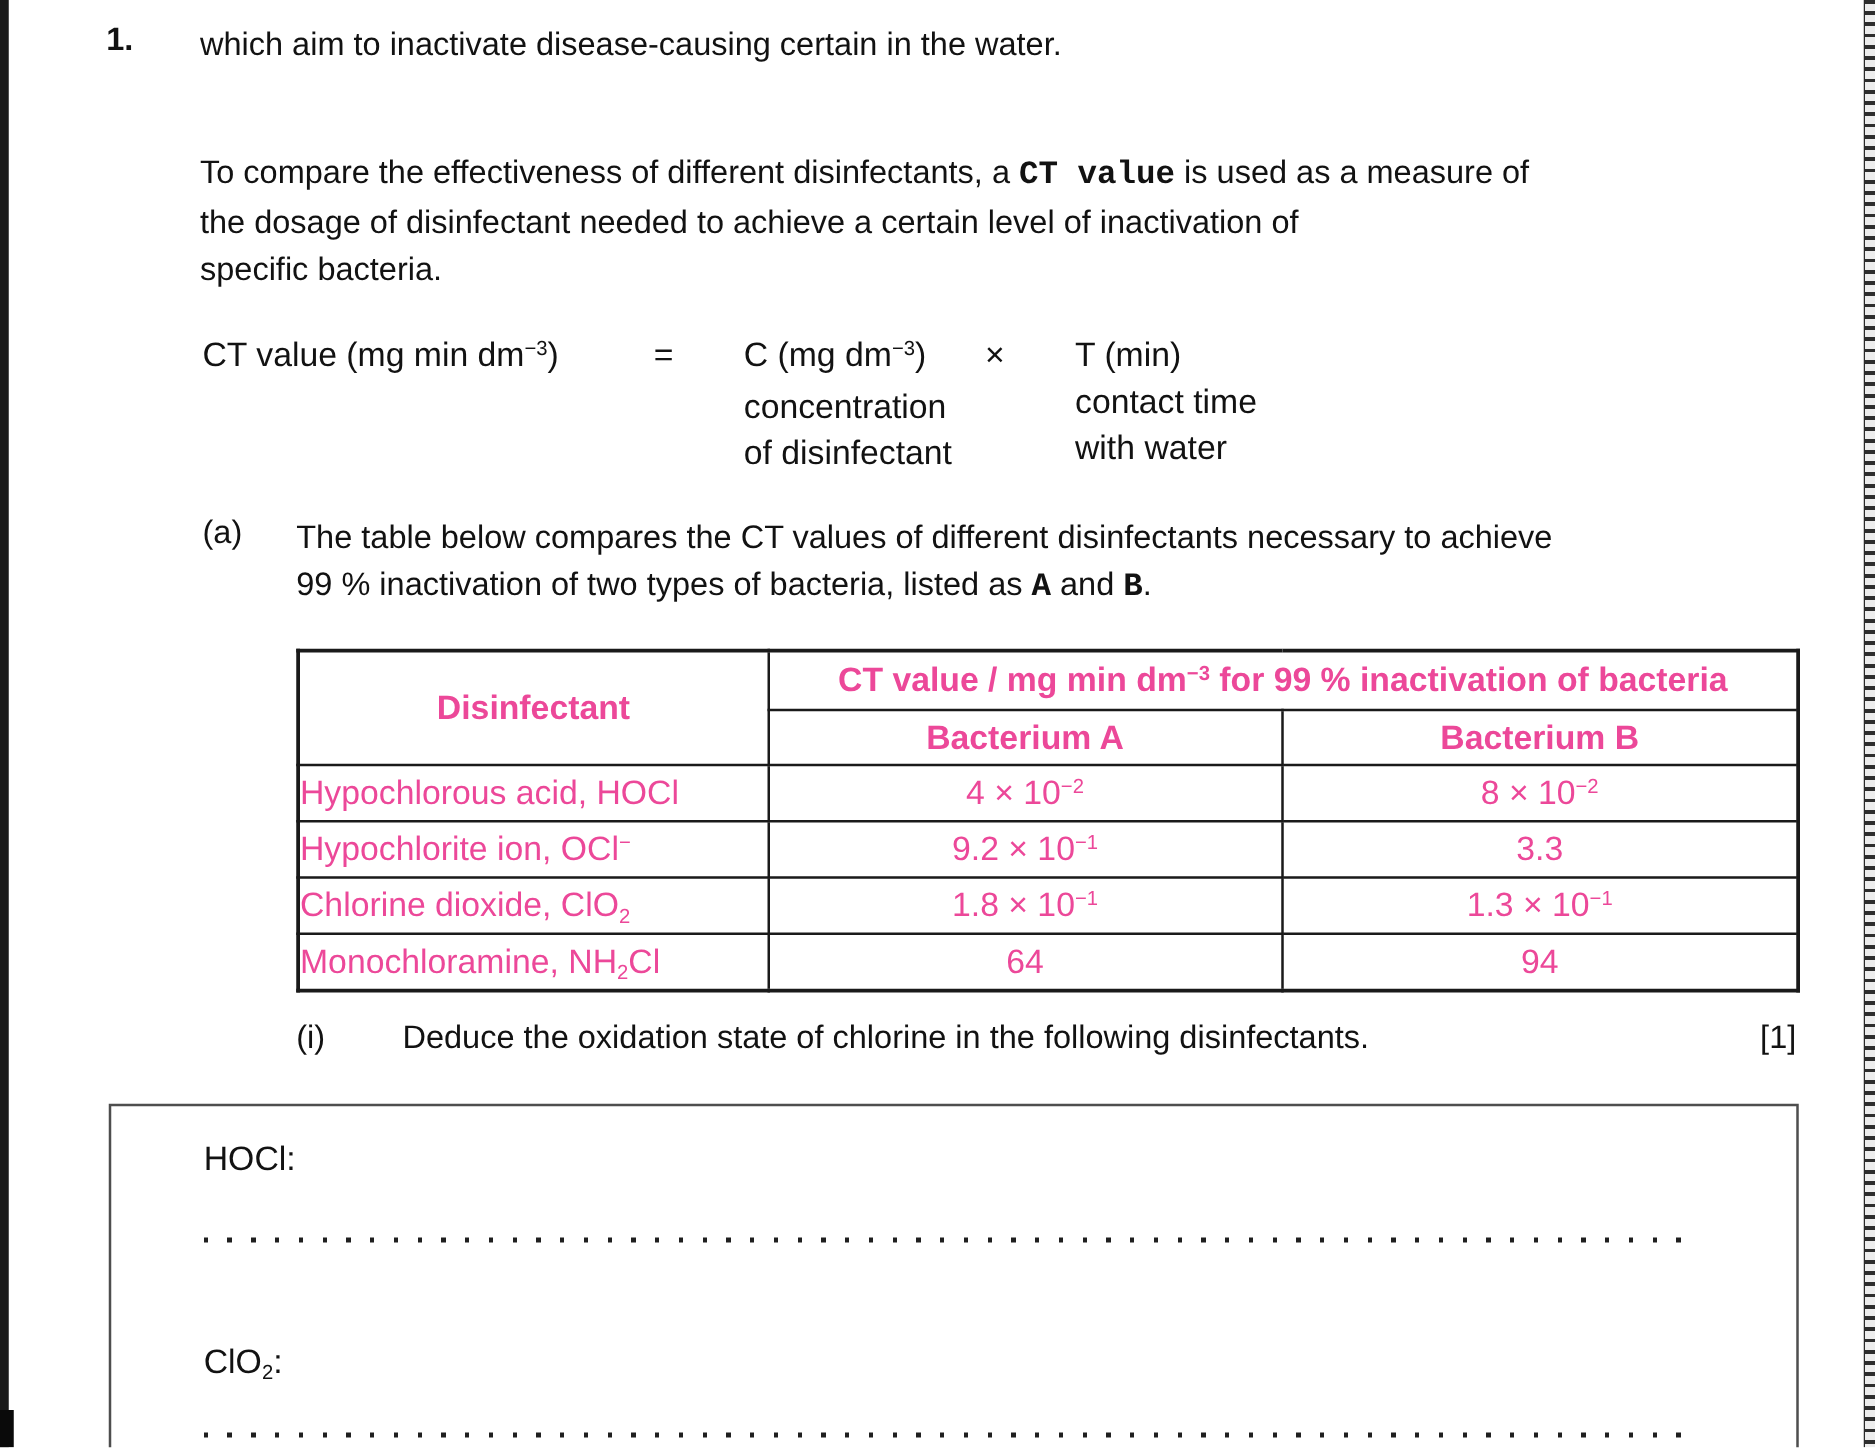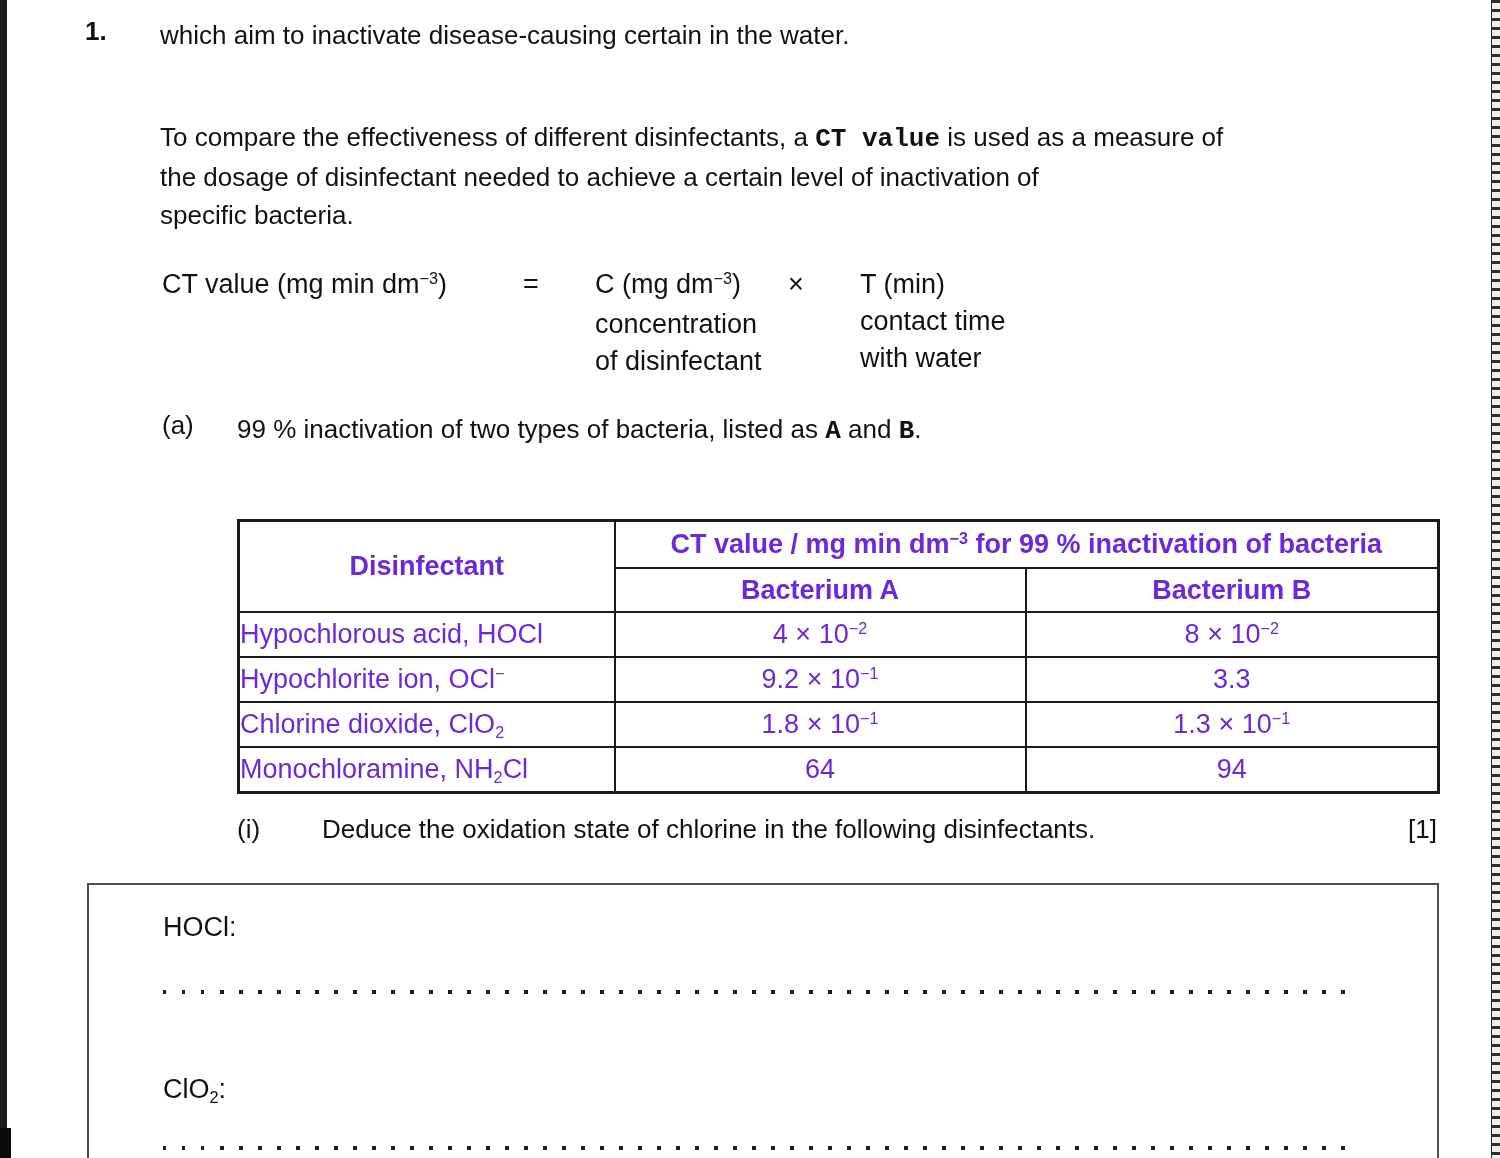--- a/index.html
+++ b/index.html
@@ -33,21 +33,21 @@
   .f-c{left:595px;}
   .f-x{left:788px;}
   .f-t{left:860px;}
 
   .part-a-label{position:absolute;left:162px;top:410px;}
   .part-a-text{position:absolute;left:237px;top:410px;line-height:38px;}
 
   table.ct{
     position:absolute;left:237px;top:519px;width:1200px;
     border-collapse:collapse;table-layout:fixed;
-    font-size:27px;color:#6d28d9;
+    font-size:27px;color:#ec4899;
     border:3px solid #1a1a1a;
   }
   table.ct td{border:2px solid #1a1a1a;padding:0;vertical-align:middle;background:#fff;}
   td.hd{font-weight:bold;text-align:center;}
   td.hd-ct{font-weight:bold;text-align:center;white-space:nowrap;font-size:27px;height:45px;}
   td.hd-sub{height:42px;}
   td.name{text-align:left;padding-left:18px;height:43px;}
   td.val{text-align:center;height:43px;}
 
   .part-i-label{position:absolute;left:237px;top:814px;}
@@ -97,20 +97,21 @@
     <div class="f-x">×</div>
     <div class="f-t">
       <div>T (min)</div>
       <div>contact time</div>
       <div>with water</div>
     </div>
   </div>
 
   <div class="part-a-label">(a)</div>
   <div class="part-a-text">
+    <div>The table below compares the CT values of different disinfectants necessary to achieve</div>
     <div>99 % inactivation of two types of bacteria, listed as <b>A</b> and <b>B</b>.</div>
   </div>
 
   <table class="ct">
     <colgroup>
       <col style="width:376px">
       <col style="width:411px">
       <col style="width:413px">
     </colgroup>
     <tbody>

